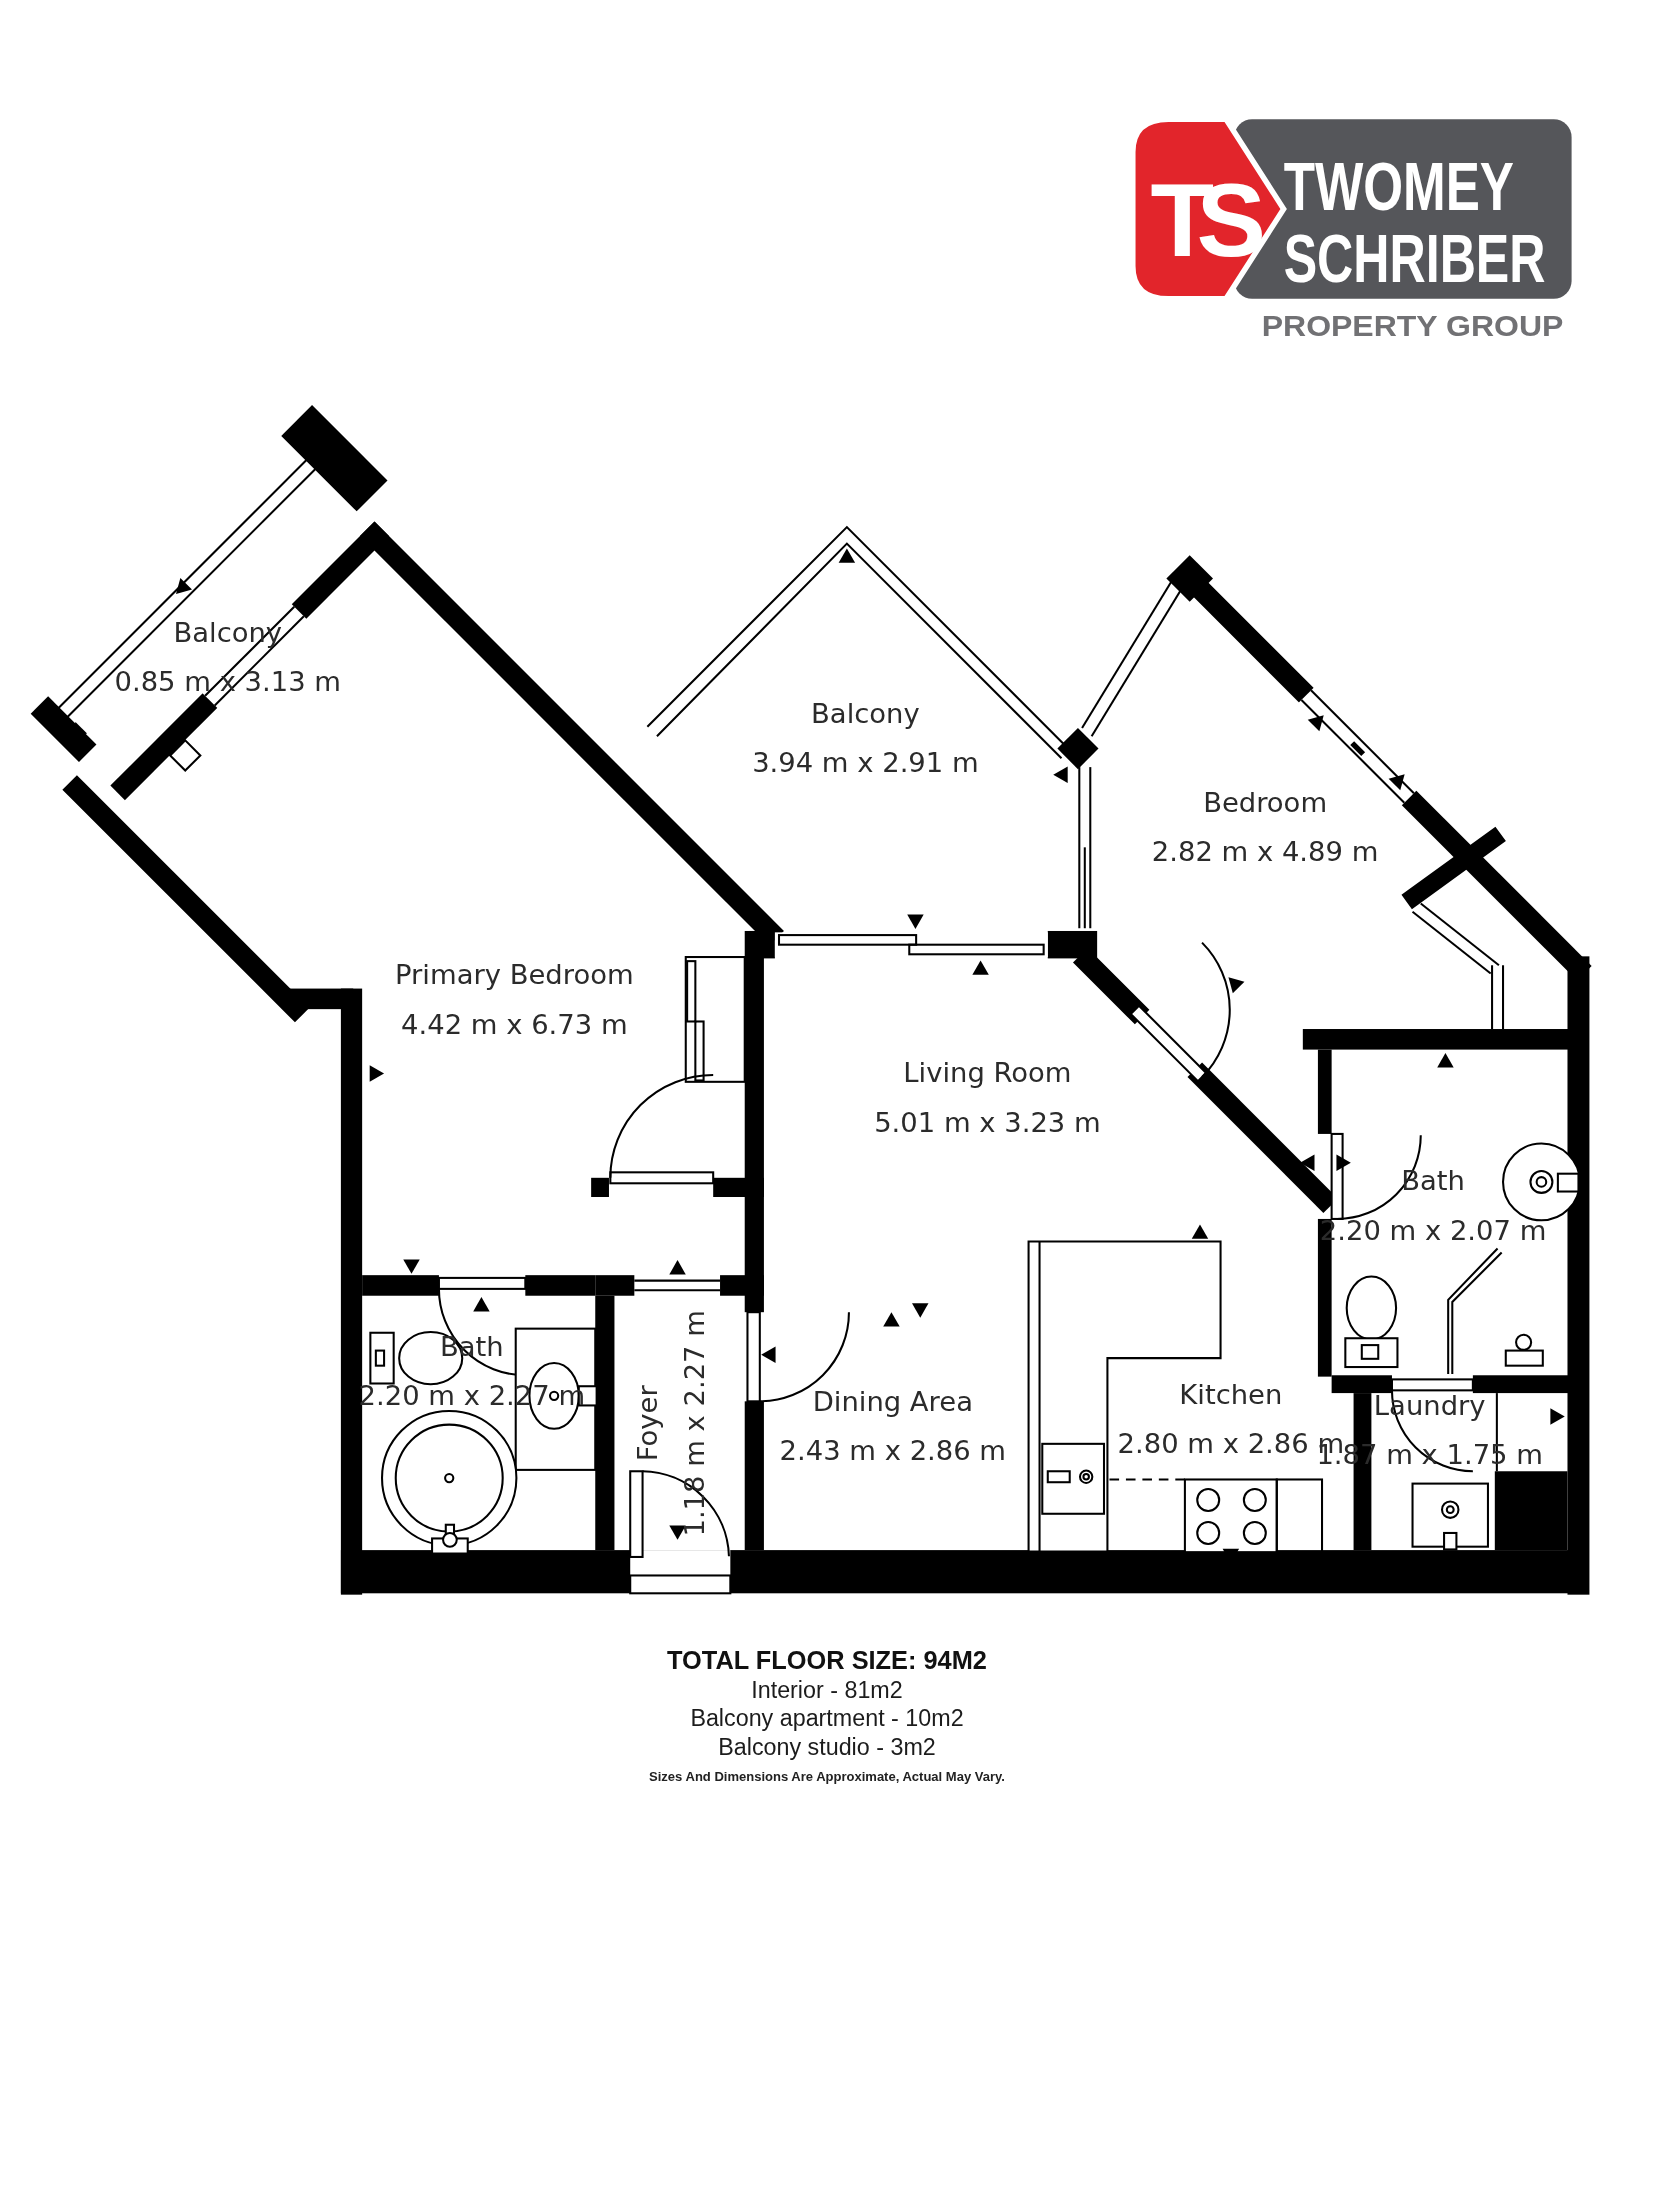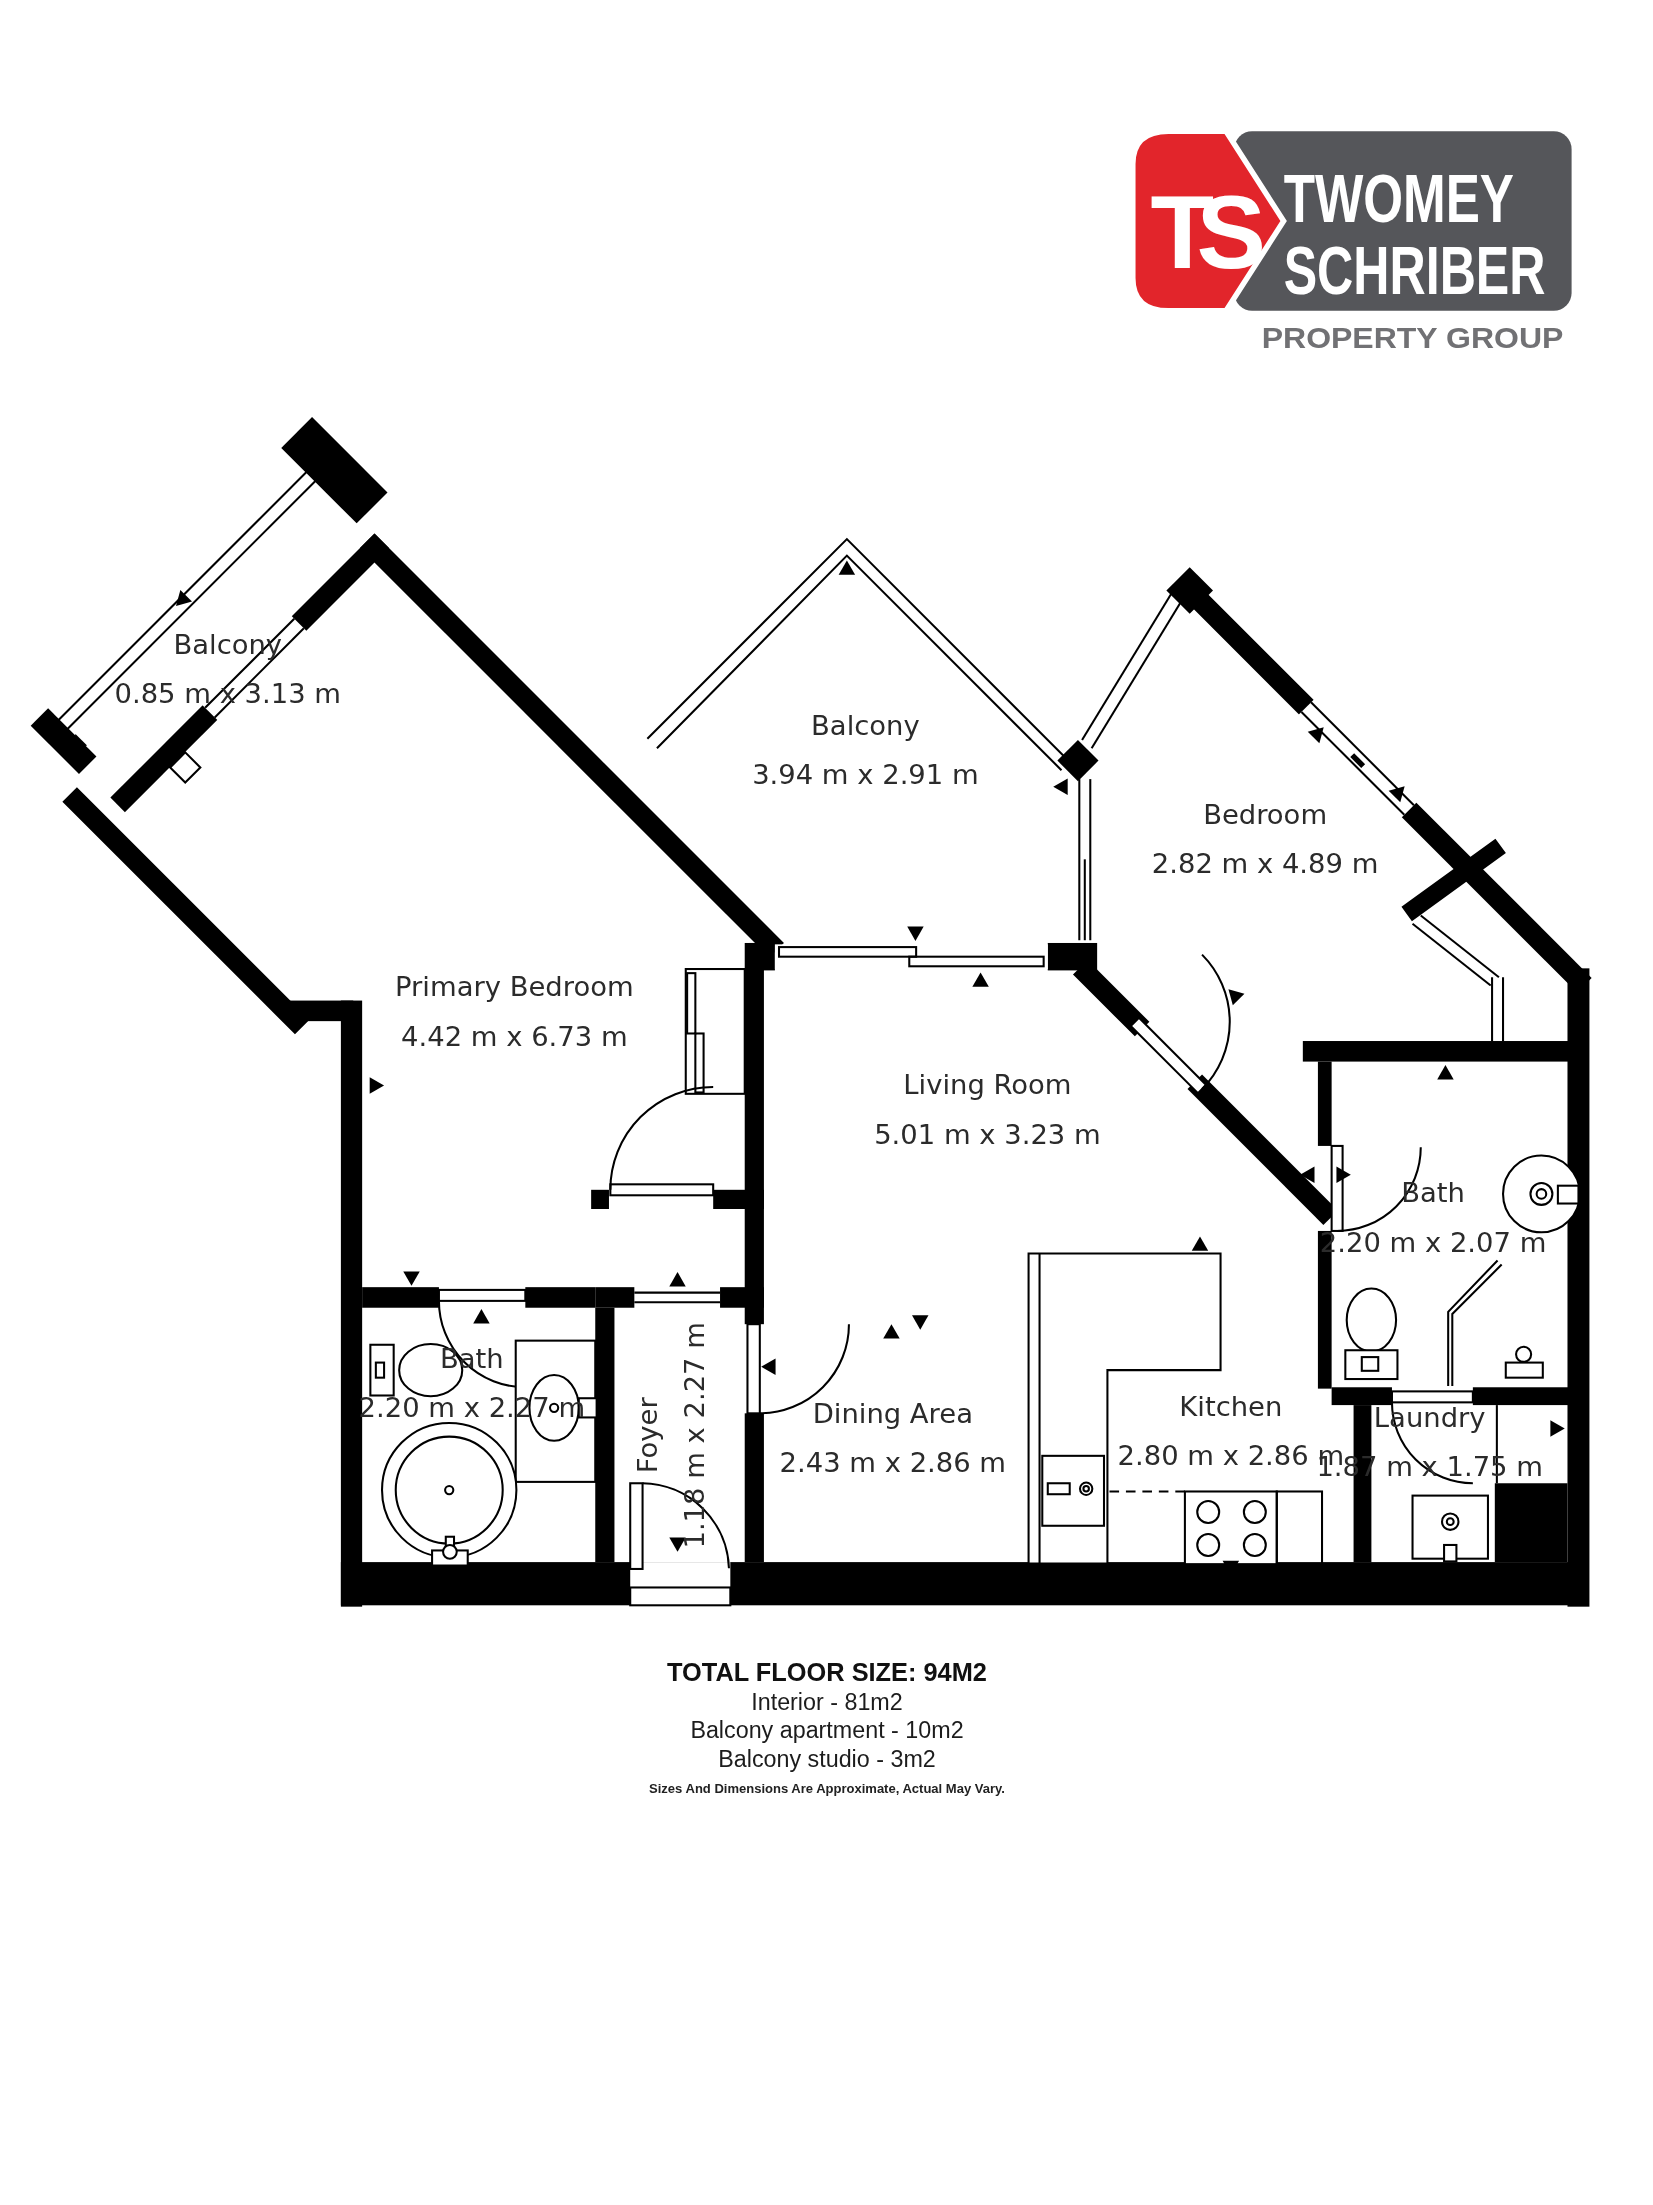--- a/index.html
+++ b/index.html
@@ -1,17 +1,17 @@
 <!DOCTYPE html>
 <html style="font-size:11px"><head>
 <meta charset="utf-8">
 <style>
   html,body{margin:0;padding:0;background:#ffffff;}
   body{width:1654px;height:2205px;position:relative;font-family:"Liberation Sans",sans-serif;}
-  #stage{position:absolute;left:0;top:16px;width:1654px;height:2115px;}
+  #stage{position:absolute;left:0;top:4px;width:1654px;height:2115px;}
   svg{display:block;}
   .roomname{font-family:"DejaVu Sans","Liberation Sans",sans-serif;font-size:40px;fill:#2b2b2b;text-anchor:middle;}
   .roomdims{font-family:"DejaVu Sans","Liberation Sans",sans-serif;font-size:40px;fill:#2b2b2b;text-anchor:middle;}
   .sum-title{font-family:"Liberation Sans",sans-serif;font-weight:bold;font-size:37px;fill:#111;text-anchor:middle;}
   .sum-line{font-family:"Liberation Sans",sans-serif;font-size:34px;fill:#1c1c1c;text-anchor:middle;}
   .sum-foot{font-family:"Liberation Sans",sans-serif;font-weight:bold;font-size:19px;fill:#222;text-anchor:middle;}
   .logoname{font-family:"Liberation Sans",sans-serif;font-weight:bold;fill:#ffffff;}
   .thin{stroke:#000;stroke-width:3;fill:none;}
   .fix{stroke:#000;stroke-width:3;fill:#ffffff;}
   .wallline{stroke:#000;stroke-width:30;stroke-linecap:square;}

